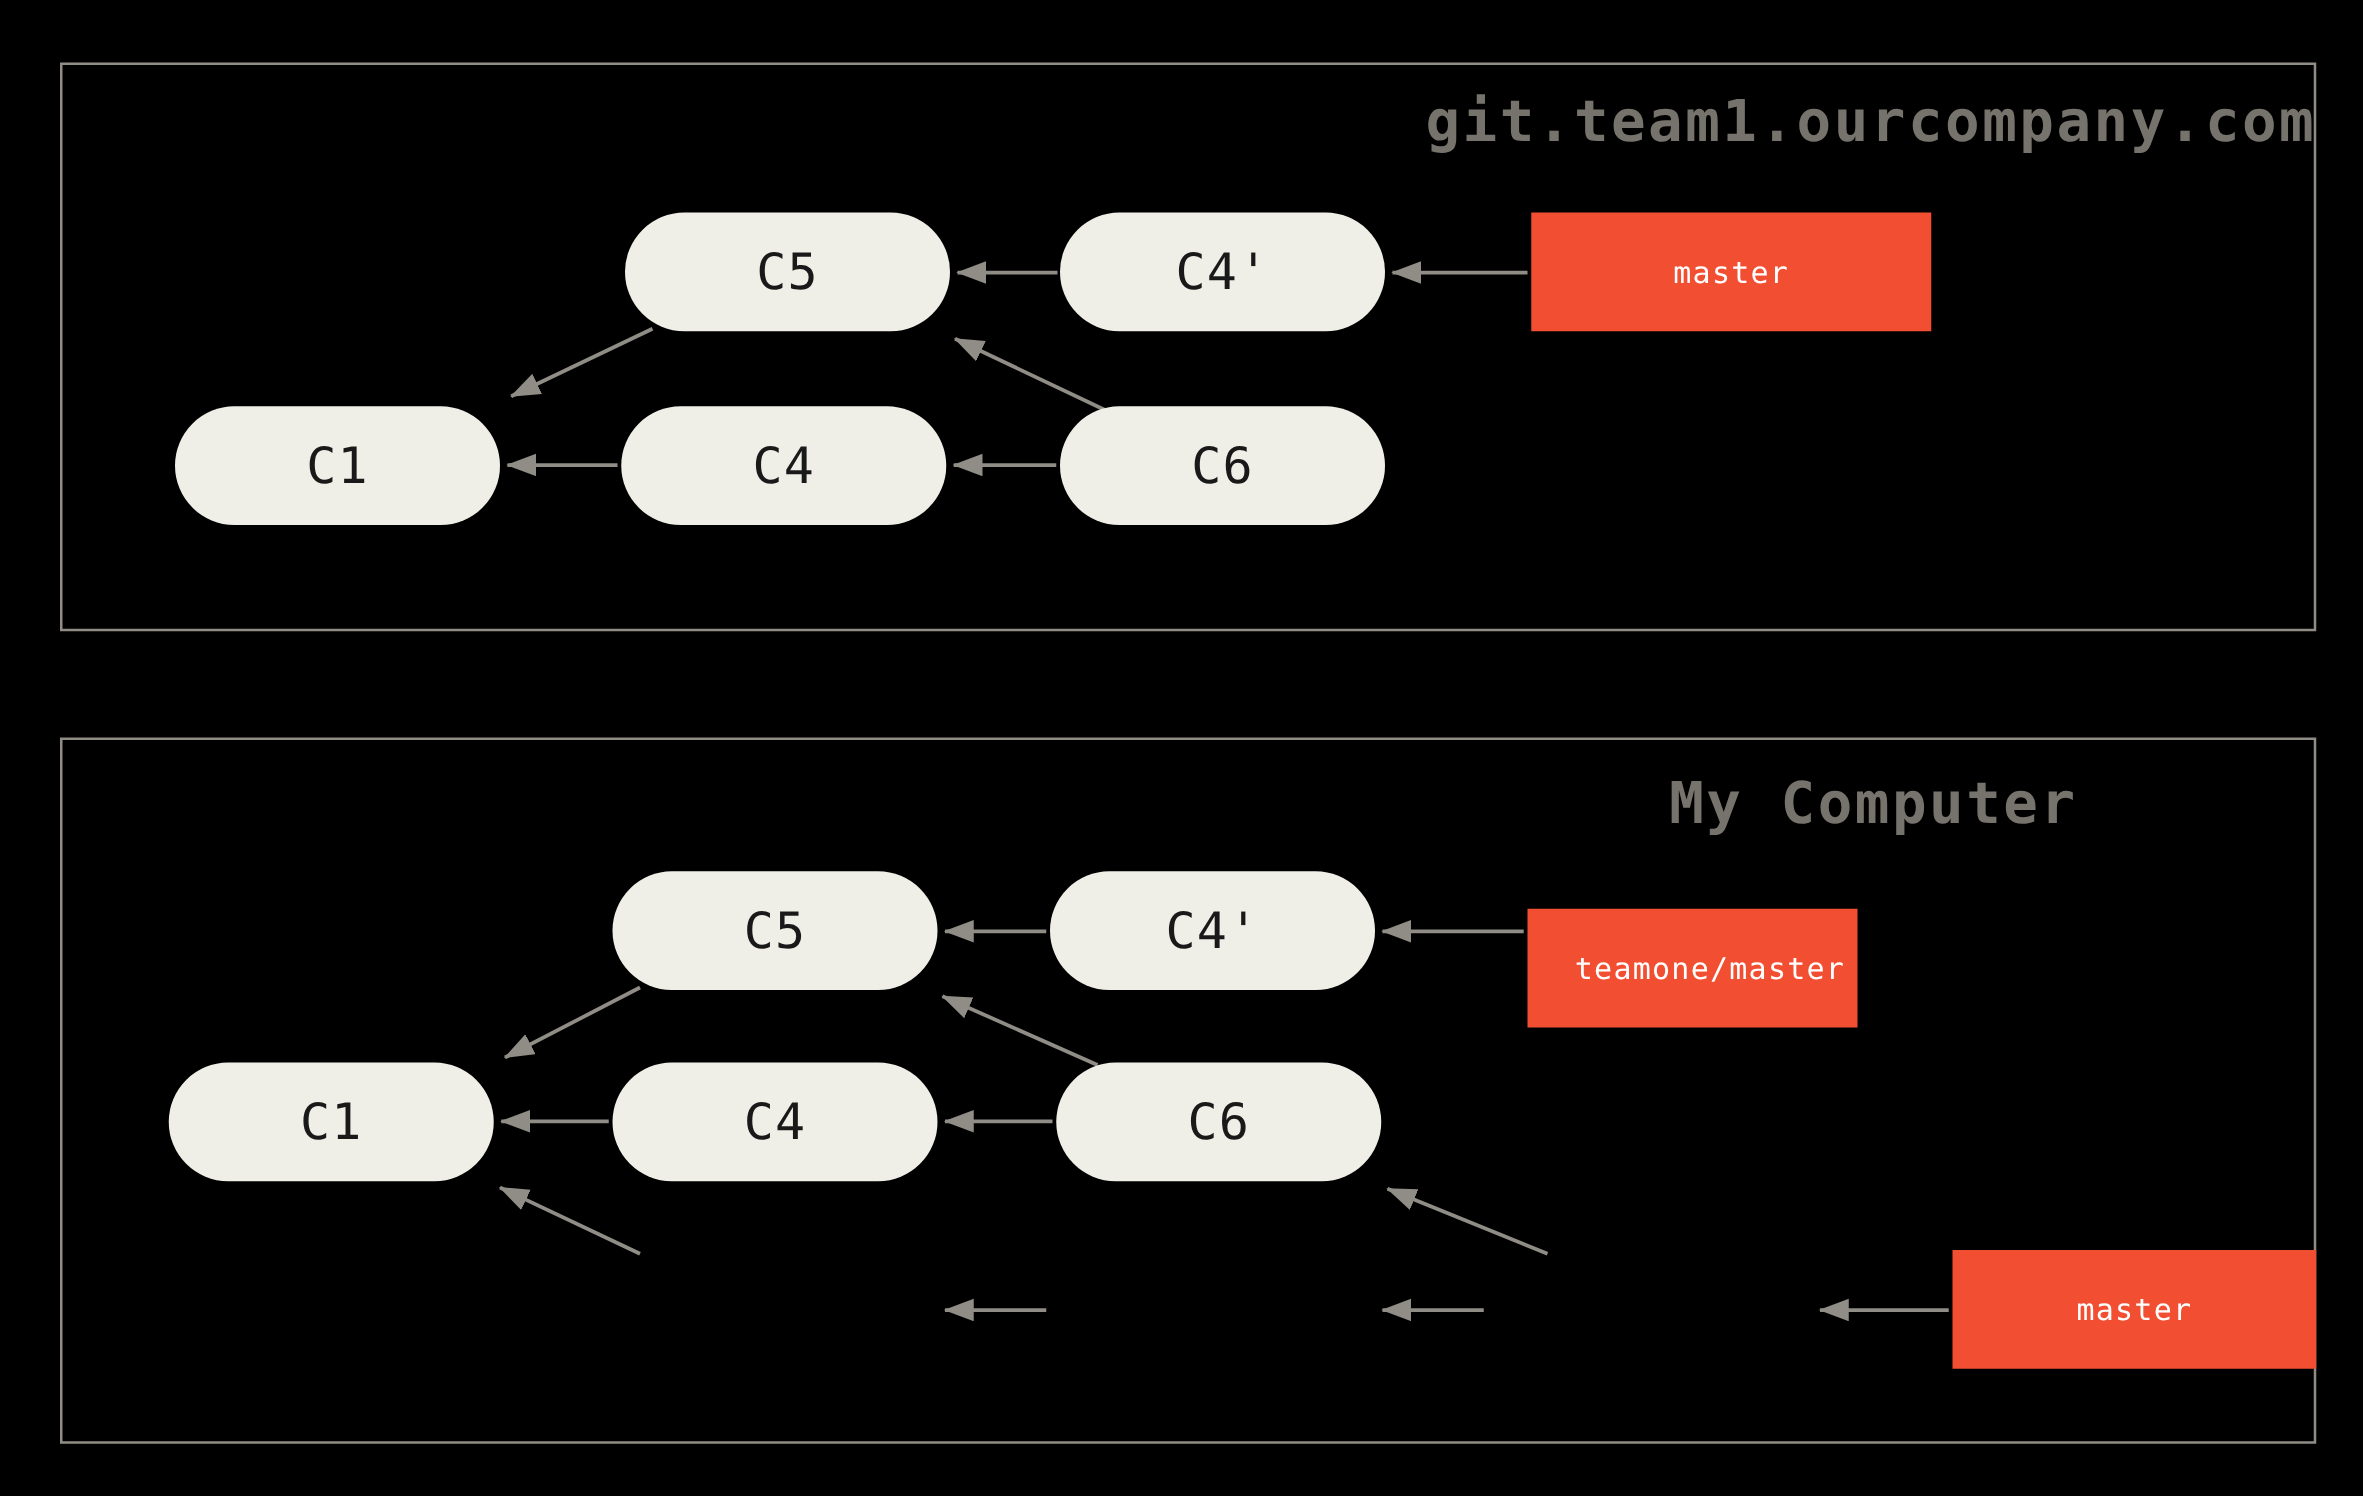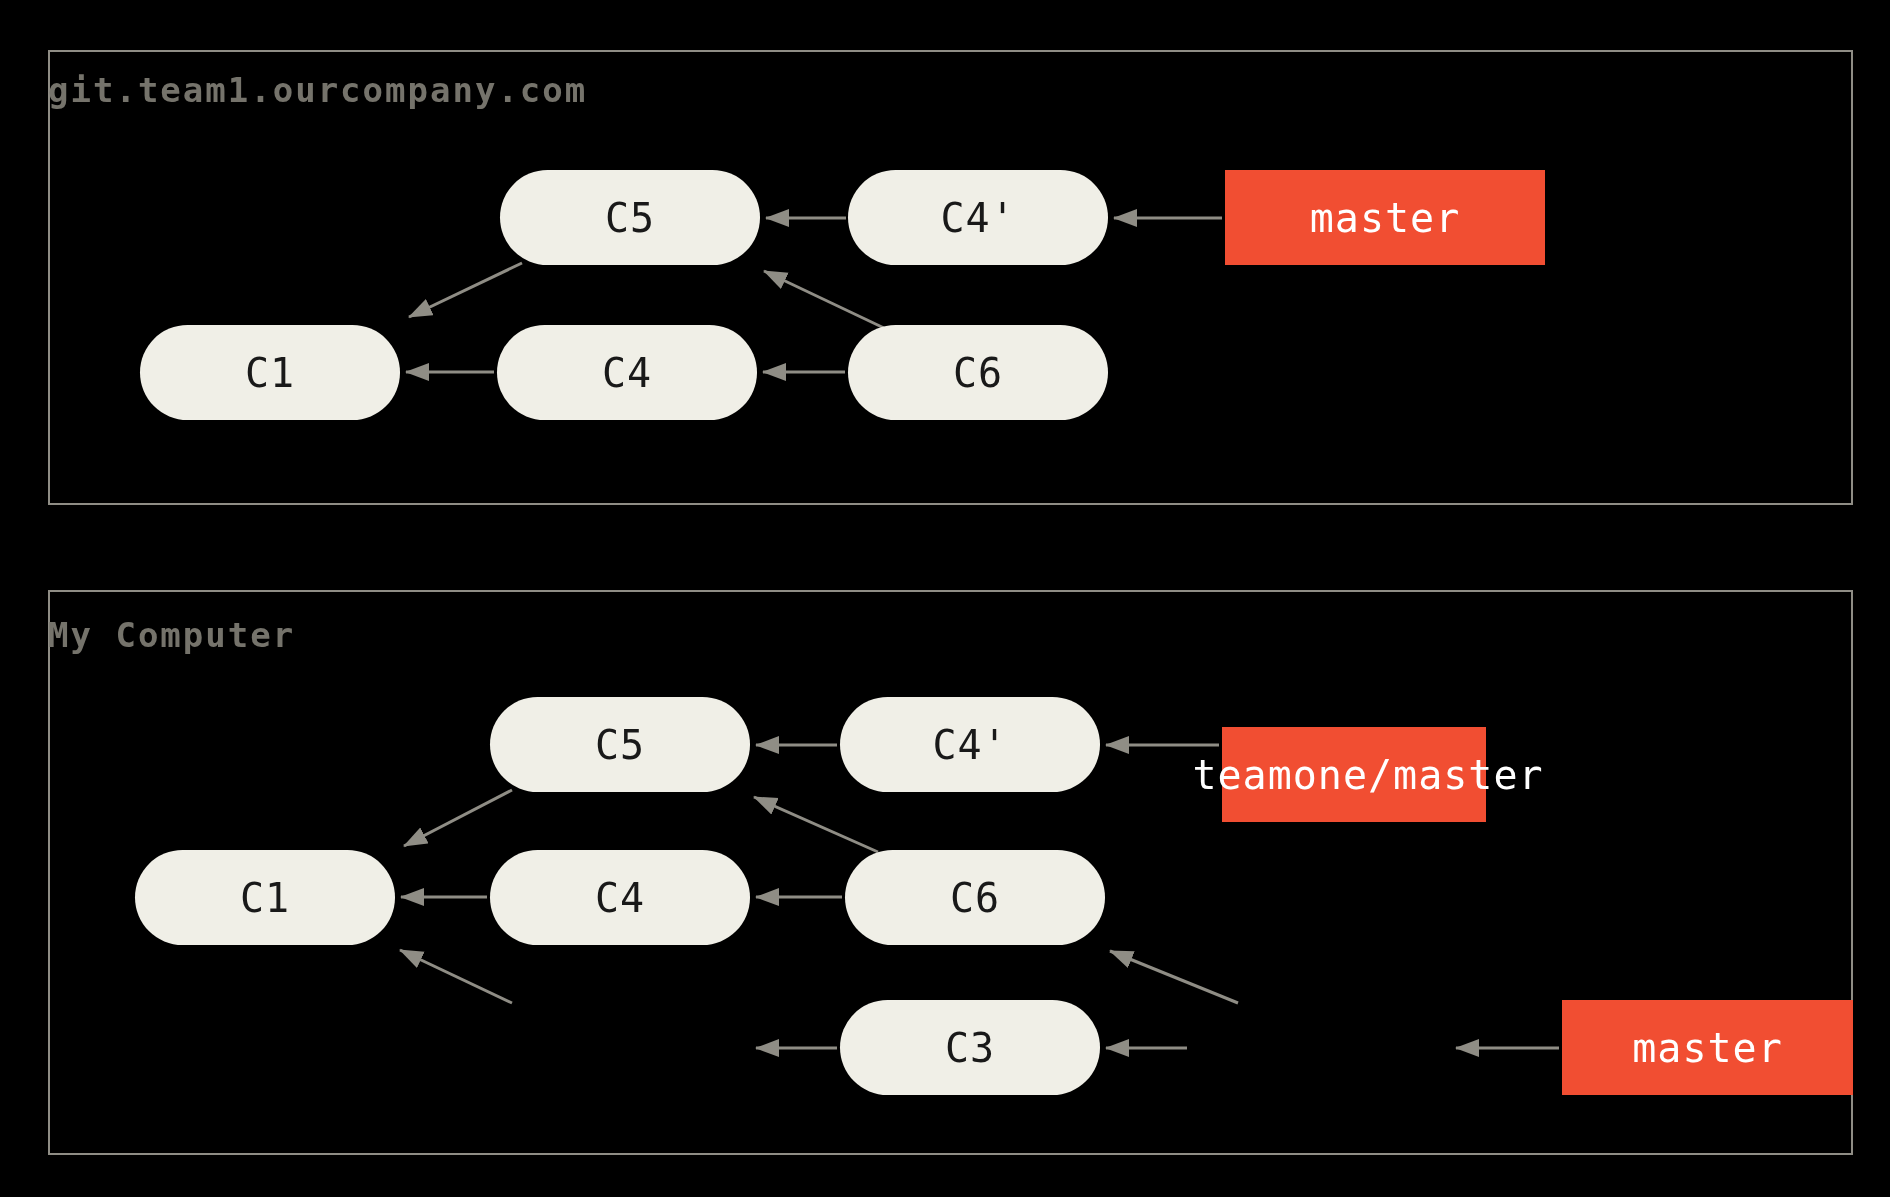--- a/index.html
+++ b/index.html
@@ -24,23 +24,23 @@
     pointer-events: none;
   }
   .panel {
     position: absolute;
     box-sizing: border-box;
     border: 2px solid #8f8d85;
     background: transparent;
   }
   .panel-title {
     position: absolute;
-    text-align: left;
+    text-align: right;
     color: #75736b;
-    font-size: 34px;
+    font-size: 46px;
     letter-spacing: 2px;
     font-weight: bold;
   }
   .node {
     position: absolute;
     box-sizing: border-box;
     height: 95px;
     background: #f0efe7;
     border-radius: 48px;
     display: flex;
@@ -52,21 +52,21 @@
   }
   .branch {
     position: absolute;
     box-sizing: border-box;
     height: 95px;
     background: #f14e32;
     display: flex;
     align-items: center;
     justify-content: center;
     color: #ffffff;
-    font-size: 40px;
+    font-size: 24px;
     letter-spacing: 1px;
   }
 </style>
 </head>
 <body>
 
 <div class="stage">
 
   <svg class="arrows" viewBox="0 0 1890 1197">
     <defs>
@@ -109,16 +109,15 @@
 
   <div class="panel" style="left:48px; top:590px; width:1805px; height:565px;"></div>
   <div class="panel-title" style="left:48px; top:615px; width:1614px;">My Computer</div>
 
   <div class="node" style="left:490px; top:697px; width:260px;">C5</div>
   <div class="node" style="left:840px; top:697px; width:260px;">C4'</div>
   <div class="branch" style="left:1222px; top:727px; width:264px;padding-left:28px;">teamone/master</div>
   <div class="node" style="left:135px; top:850px; width:260px;">C1</div>
   <div class="node" style="left:490px; top:850px; width:260px;">C4</div>
   <div class="node" style="left:845px; top:850px; width:260px;">C6</div>
-  <div class="node" style="left:840px; top:1000px; width:260px;">C3</div>
   <div class="branch" style="left:1562px; top:1000px; width:291px;">master</div>
 
 </div>
 
 </body></html>

